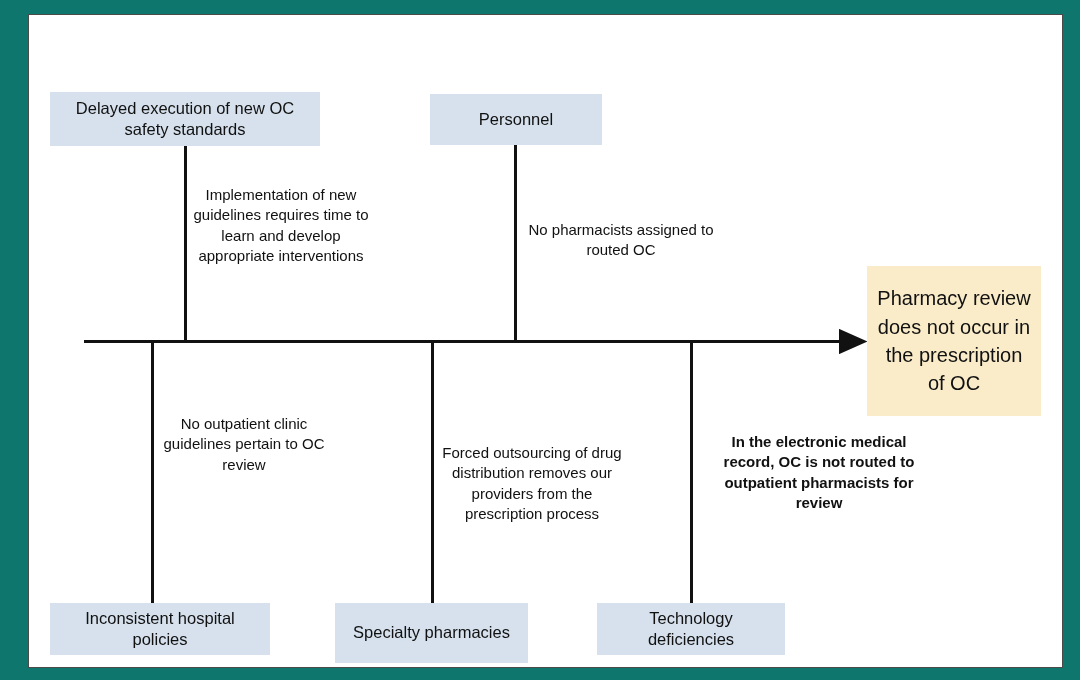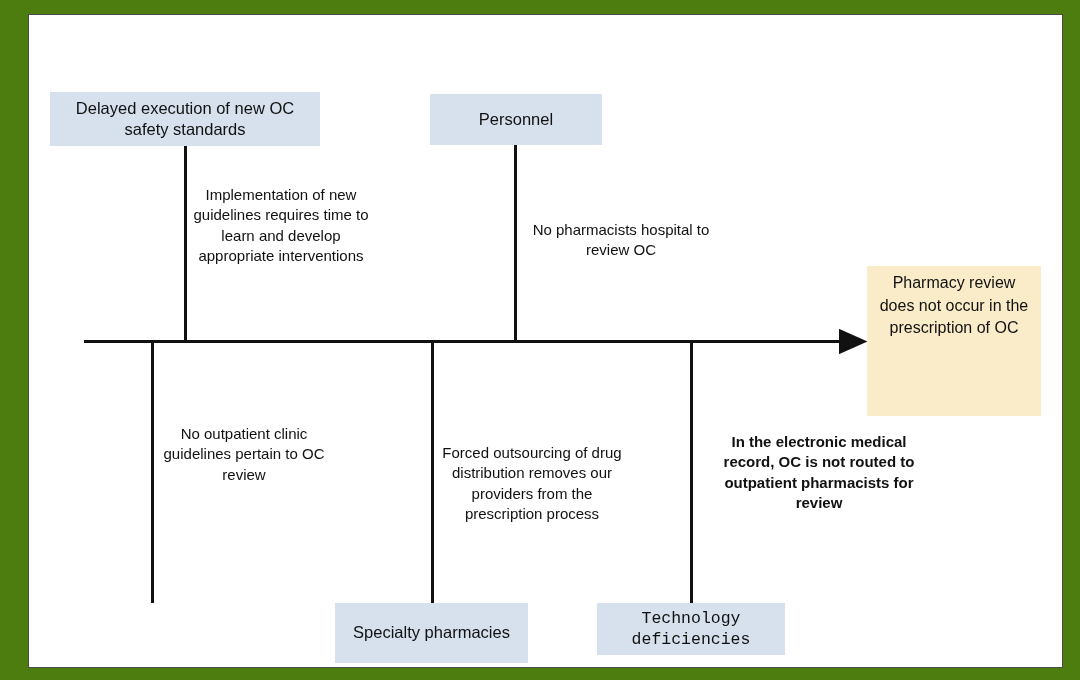--- a/index.html
+++ b/index.html
@@ -11,21 +11,21 @@
   body {
     width: 1080px;
     height: 680px;
     font-family: "Liberation Sans", sans-serif;
     overflow: hidden;
   }
   #diagram-root {
     position: relative;
     width: 1080px;
     height: 680px;
-    background: #4d7c0f;
+    background: #0f766e;
   }
   
   #outer-frame {
     position: absolute;
     left: 28px;
     top: 14px;
     width: 1035px;
     height: 654px;
     border: 1.5px solid #4a4a4a;
     box-sizing: border-box;
@@ -41,24 +41,25 @@
     display: flex;
     align-items: center;
     justify-content: center;
     box-sizing: border-box;
     padding: 4px 8px;
   }
   .effect-box {
     position: absolute;
     background: #faecc9;
     color: #111111;
-    font-size: 16px;
+    font-size: 20px;
     line-height: 1.42;
     text-align: center;
     display: flex;
+    align-items: center;
     justify-content: center;
     box-sizing: border-box;
     padding: 6px 10px;
   }
   .cause-text {
     position: absolute;
     color: #111111;
     font-size: 15px;
     line-height: 1.35;
     text-align: center;
@@ -98,34 +99,37 @@
   <div class="cat-box" style="left:50px; top:92px; width:270px; height:54px;">
     <span>Delayed execution of new OC safety standards</span>
   </div>
   <div class="bone bone-v" style="left:184px; top:146px; height:196px;"></div>
   <div class="cause-text" style="left:188px; top:185px; width:186px;">Implementation of new guidelines requires time to learn and develop appropriate interventions</div>
 
   <div class="cat-box" style="left:430px; top:94px; width:172px; height:51px;">
     <span>Personnel</span>
   </div>
   <div class="bone bone-v" style="left:514px; top:145px; height:197px;"></div>
-  <div class="cause-text" style="left:528px; top:220px; width:186px;">No pharmacists hospital to review OC</div>
+  <div class="cause-text" style="left:528px; top:220px; width:186px;">No pharmacists assigned to routed OC</div>
 
   <div class="bone bone-v" style="left:151px; top:341px; height:262px;"></div>
-  <div class="cause-text" style="left:158px; top:424px; width:172px;">No outpatient clinic guidelines pertain to OC review</div>
+  <div class="cause-text" style="left:158px; top:414px; width:172px;">No outpatient clinic guidelines pertain to OC review</div>
+  <div class="cat-box" style="left:50px; top:603px; width:220px; height:52px;">
+    <span>Inconsistent hospital policies</span>
+  </div>
 
   <div class="bone bone-v" style="left:431px; top:341px; height:262px;"></div>
   <div class="cause-text" style="left:441px; top:424px; width:182px;margin-top:19px;">Forced outsourcing of drug distribution removes our providers from the prescription process</div>
   <div class="cat-box" style="left:335px; top:603px; width:193px; height:60px;">
     <span>Specialty pharmacies</span>
   </div>
 
   <div class="bone bone-v" style="left:690px; top:341px; height:262px;"></div>
   <div class="cause-text" style="left:705px; top:432px; width:228px;font-weight:bold;">In the electronic medical record, OC is not routed to outpatient pharmacists for review</div>
-  <div class="cat-box" style="left:597px; top:603px; width:188px; height:52px;font-family:Liberation Mono, monospace;">
+  <div class="cat-box" style="left:597px; top:603px; width:188px; height:52px;">
     <span>Technology deficiencies</span>
   </div>
 
   <div class="effect-box" style="left:867px; top:266px; width:174px; height:150px;">
     <span>Pharmacy review does not occur in the prescription of OC</span>
   </div>
 
 </div>
 
 </body></html>

